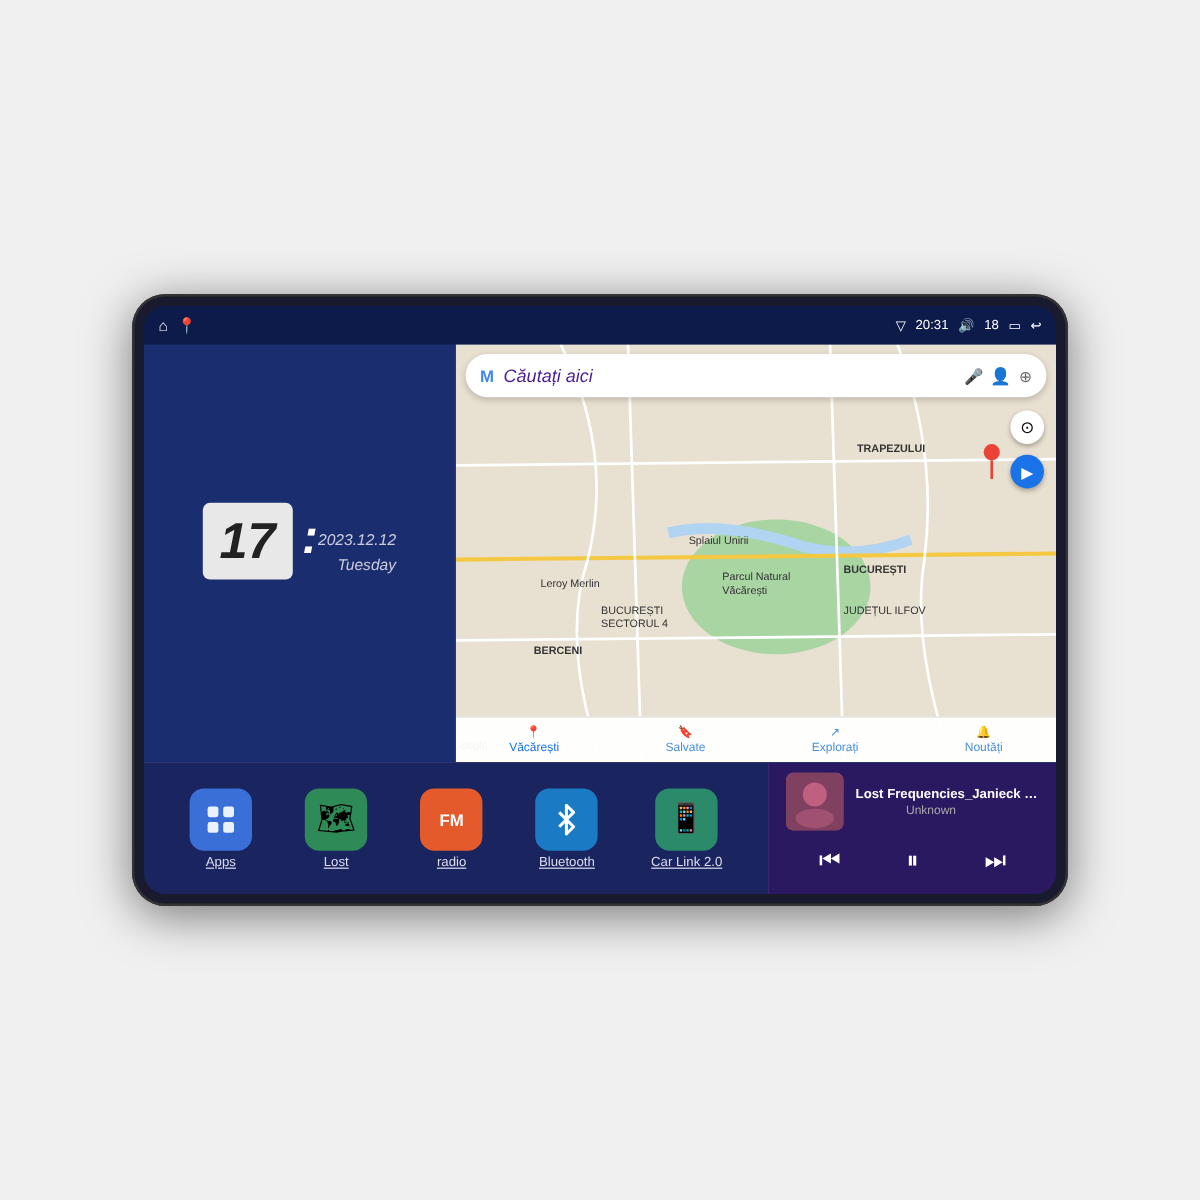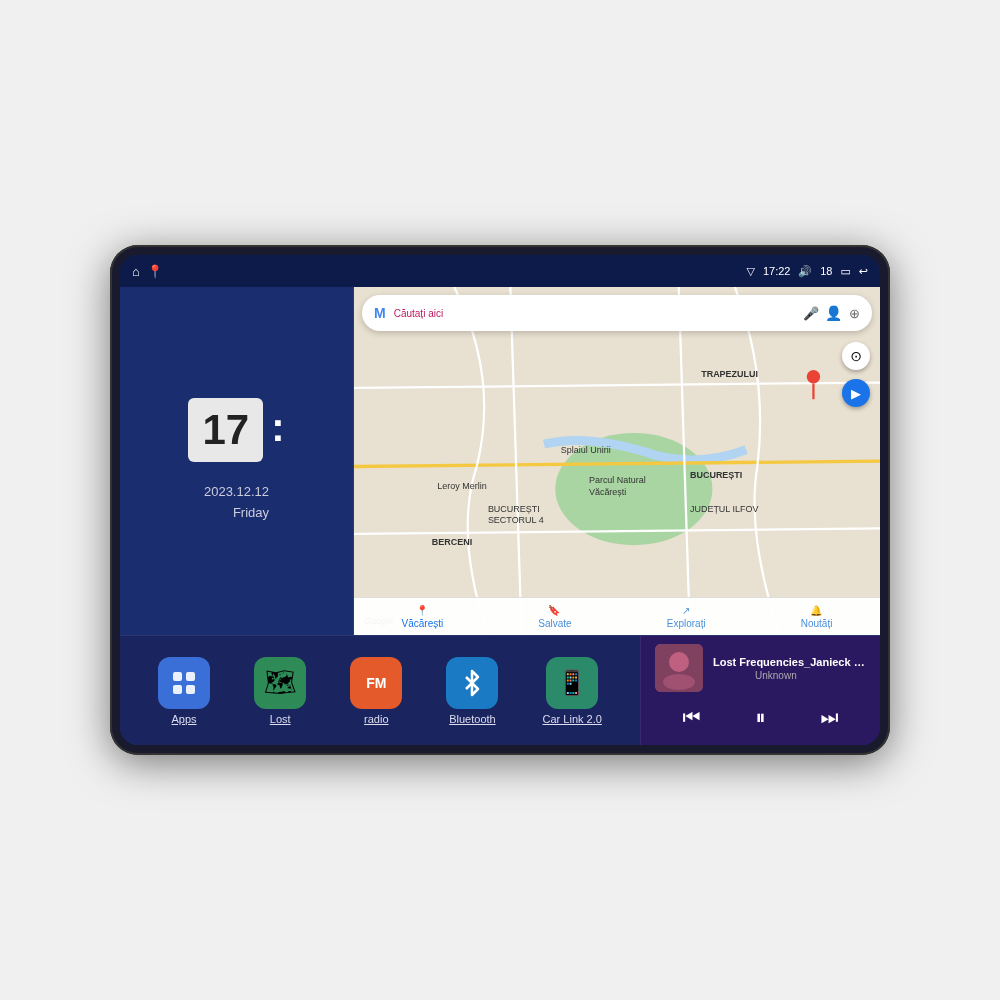--- a/index.html
+++ b/index.html
@@ -73,29 +73,30 @@
 
     
     .top-row {
       display: flex;
       flex: 1;
       min-height: 0;
     }
 
     
     .clock-panel {
-      width: 234px;
+      width: 260px;
       background: #1a2d6e;
       display: flex;
-      flex-direction: column;
+      flex-direction: row;
       align-items: center;
       justify-content: center;
       padding: 20px;
       flex-shrink: 0;
       border-right: 1px solid #2a3a7e;
+      font-style: italic;
     }
 
     .clock-display {
       display: flex;
       align-items: center;
       gap: 8px;
       margin-bottom: 20px;
     }
 
     .clock-digit {
@@ -143,22 +144,23 @@
       display: flex;
       align-items: center;
       padding: 0 12px;
       gap: 8px;
       box-shadow: 0 2px 6px rgba(0,0,0,0.2);
       z-index: 10;
     }
 
     .map-search-text {
       flex: 1;
-      font-size: 10px;
-      color: #be185d;
+      font-size: 15px;
+      color: #4c1d95;
+      font-style: italic;
     }
 
     .map-icons {
       display: flex;
       gap: 6px;
       align-items: center;
     }
 
     
     .map-svg {
@@ -315,40 +317,40 @@
 <div class="device-outer">
   <div class="device-screen">
 
     <div class="status-bar">
       <div class="status-left">
         <span class="status-icon">⌂</span>
         <span class="status-icon">📍</span>
       </div>
       <div class="status-right">
         <span>▽</span>
-        <span>17:22</span>
+        <span>20:31</span>
         <span>🔊</span>
         <span>18</span>
         <span>▭</span>
         <span>↩</span>
       </div>
     </div>
 
     <div class="main-content">
 
       <div class="top-row">
 
         <div class="clock-panel">
           <div class="clock-display">
             <div class="clock-digit">17</div>
             <div class="clock-separator">:</div>
           </div>
           <div class="date-info">
             <div>2023.12.12</div>
-            <div>Friday</div>
+            <div>Tuesday</div>
           </div>
         </div>
 
         <div class="map-panel">
 
           <svg class="map-svg" viewBox="0 0 490 310" preserveAspectRatio="xMidYMid slice" xmlns="http://www.w3.org/2000/svg">
 
             <rect width="490" height="310" fill="#e8e0d0"></rect>
 
             <ellipse cx="260" cy="180" rx="70" ry="50" class="park"></ellipse>

